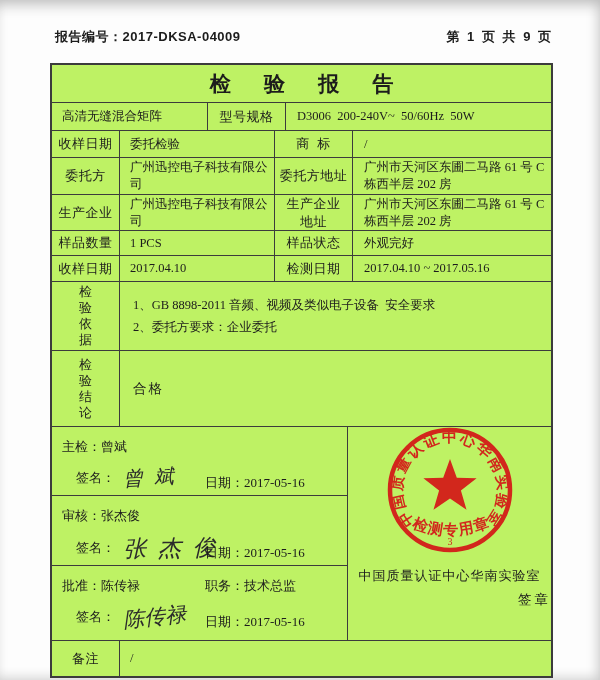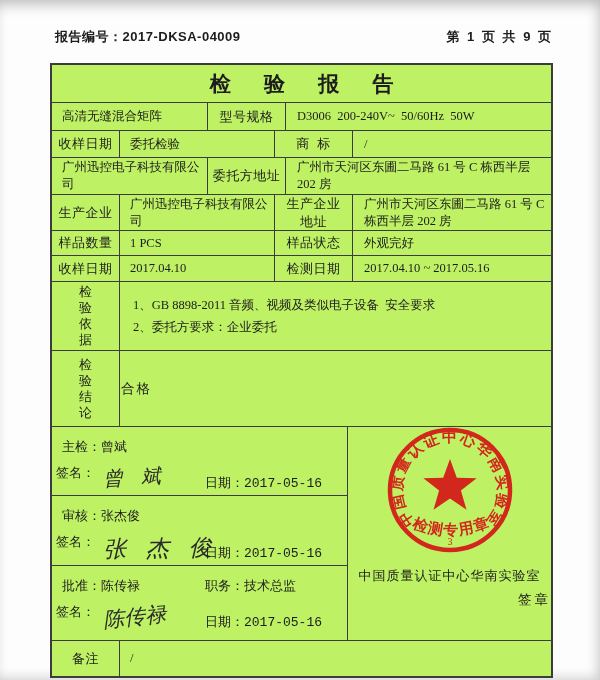--- a/index.html
+++ b/index.html
@@ -33,29 +33,29 @@
 
   .title-row { height:37px; align-items:center; justify-content:center; }
   .doc-title { width:100%; text-align:center; font-size:21px; letter-spacing:14px; text-indent:14px; font-weight:600; }
 
   .h-r1{height:28px;} .h-r2{height:27px;} .h-r3{height:37px;} .h-r4{height:36px;}
   .h-r5{height:25px;} .h-r6{height:26px;}
   .h-basis{height:69px;} .h-concl{height:76px;} .h-sig{height:214px;} .h-rem{height:36px;}
 
   .vlab { font-size:13px; line-height:16px; letter-spacing:0; }
   .basis-val { flex:1; border-left:1px solid #3c3c3c; padding:13px 8px 0 13px; font-size:12.5px; line-height:1.75; display:block; white-space:pre-wrap; }
-  .concl-val { flex:1; border-left:1px solid #3c3c3c; display:flex; align-items:center; padding-left:1px; font-size:13.5px; letter-spacing:2px; }
+  .concl-val { flex:1; border-left:1px solid #3c3c3c; display:flex; align-items:center; padding-left:13px; font-size:13.5px; letter-spacing:2px; }
 
   
   .sig-left { width:295px; display:flex; flex-direction:column; }
   .sig-block { position:relative; border-top:1px solid #3c3c3c; }
   .sig-block:first-child { border-top:none; }
   .sb1{height:68px;} .sb2{height:71px;} .sb3{height:75px;}
   .sig-line1 { position:relative; padding:11px 0 0 10px; font-size:13px; }
-  .sig-line2 { position:relative; padding:8px 0 0 4px; font-size:13px; display:flex; align-items:flex-start;font-family:Liberation Mono, monospace; }
+  .sig-line2 { position:relative; padding:8px 0 0 24px; font-size:13px; display:flex; align-items:center; }
   .pos-col { position:absolute; left:153px; top:11px;text-align:center; }
   .date-col { position:absolute; left:153px; top:50%; }
   .sig-hand {
     display:inline-block; margin-left:8px; font-style:italic; color:#2b2b2b;
     transform:rotate(-3deg); font-size:20px; letter-spacing:3px; white-space:nowrap;
   }
   .sb2 .sig-hand { font-size:23px; transform:rotate(-1deg); }
   .sb3 .sig-hand { font-size:21px; transform:rotate(-6deg); letter-spacing:0; }
 
   .seal-cell { flex:1; border-left:1px solid #3c3c3c; position:relative; display:block; }
@@ -84,20 +84,21 @@
     </div>
 
     <div class="row h-r2">
       <div class="cell lab c1">收样日期</div>
       <div class="cell val c2">委托检验</div>
       <div class="cell lab c3">商  标</div>
       <div class="cell val c4">/</div>
     </div>
 
     <div class="row h-r3">
+      <div class="cell lab c1">委托方</div>
       <div class="cell val c2">广州迅控电子科技有限公司</div>
       <div class="cell lab c3">委托方地址</div>
       <div class="cell val c4">广州市天河区东圃二马路 61 号 C 栋西半层 202 房</div>
     </div>
 
     <div class="row h-r4">
       <div class="cell lab c1">生产企业</div>
       <div class="cell val c2">广州迅控电子科技有限公司</div>
       <div class="cell lab c3">生产企业
 地址</div>

